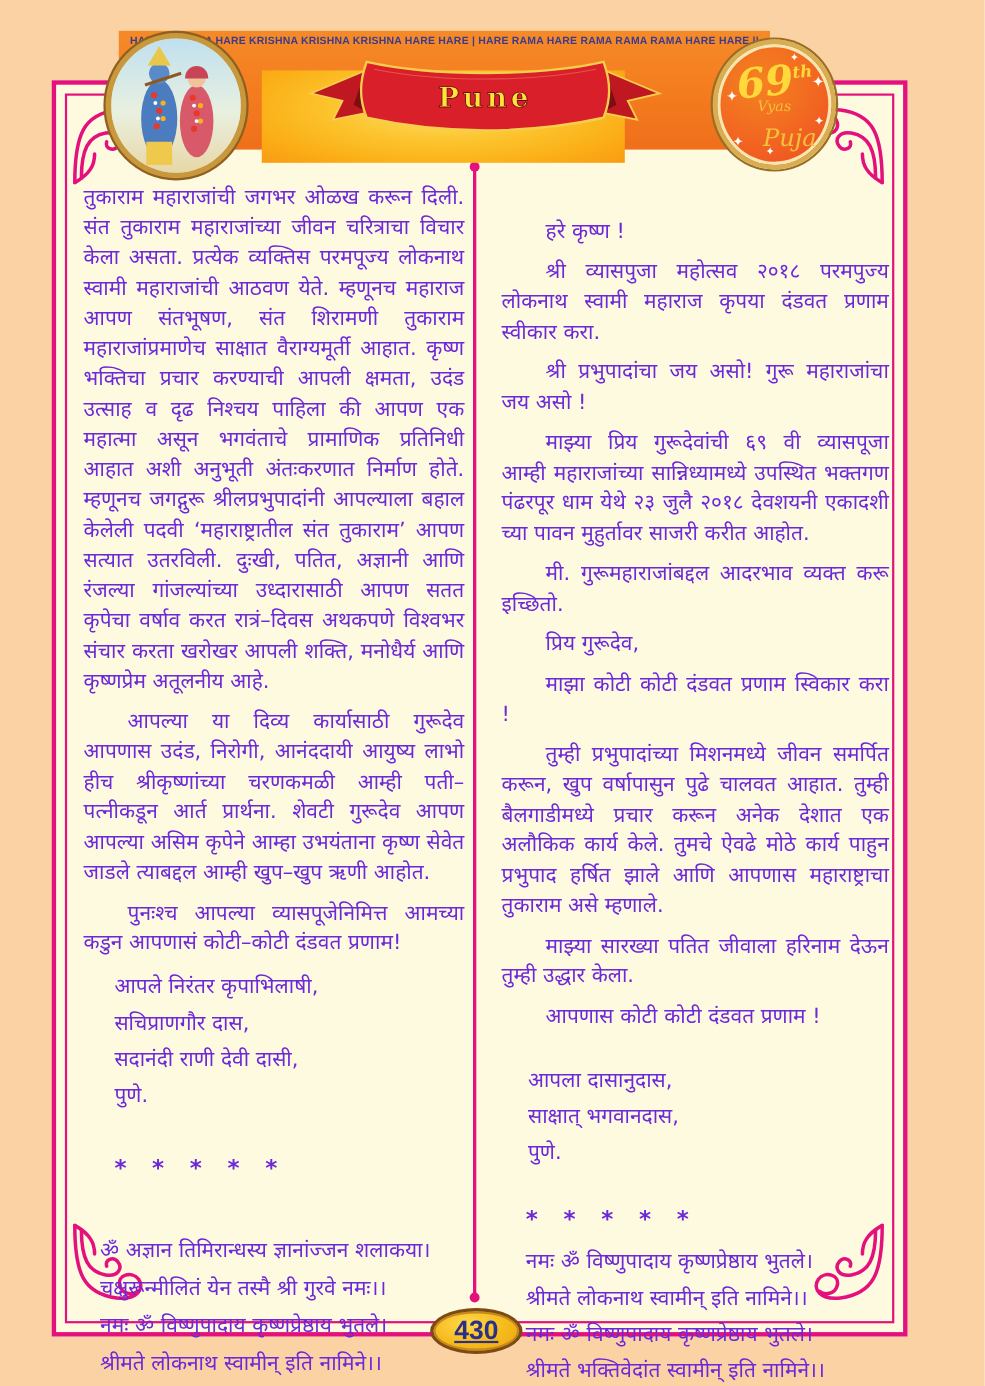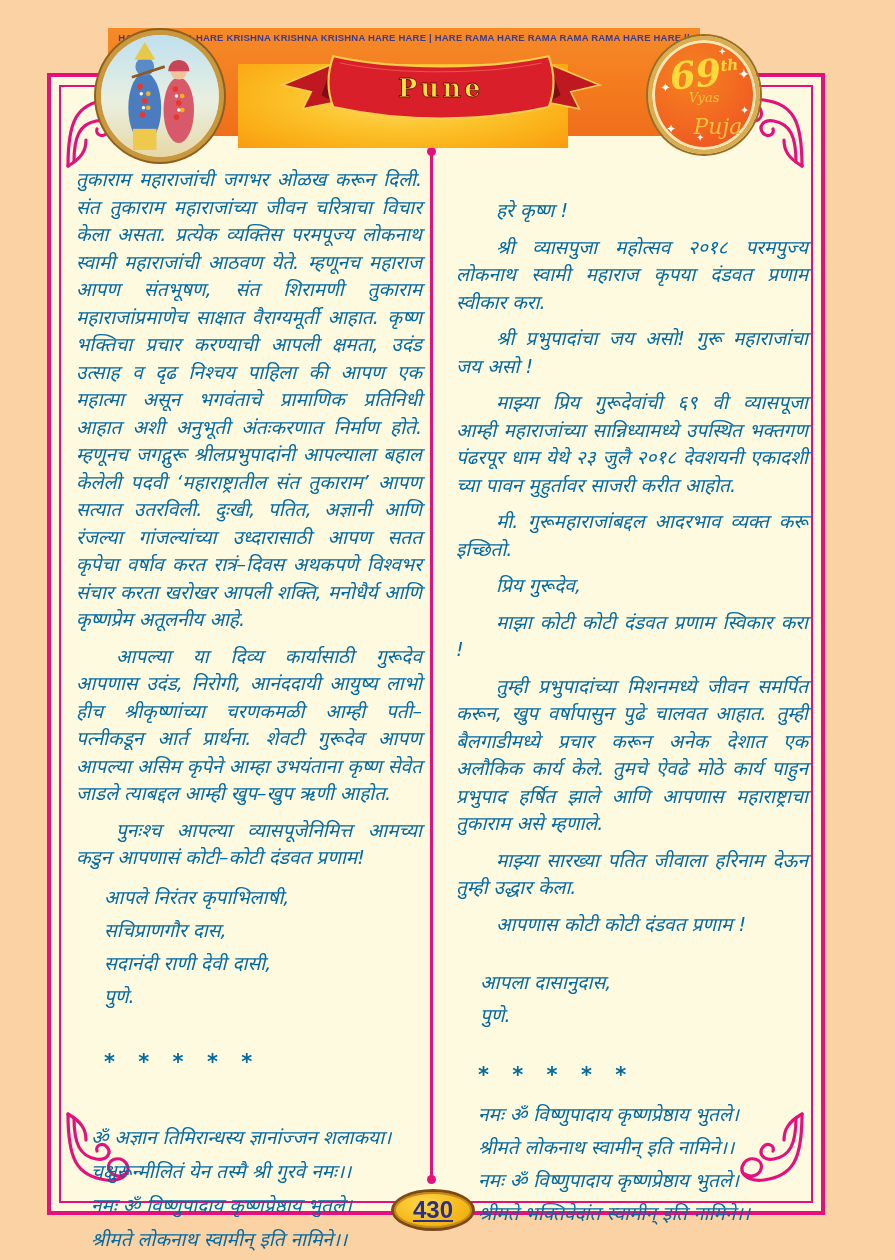--- a/index.html
+++ b/index.html
@@ -55,22 +55,22 @@
   .sp6{left:66px;top:6px;font-size:10px;}
 
   
   .divider{position:absolute;left:430px;top:154px;width:3px;height:1026px;background:#E4107C;z-index:3;}
   .divider::before,.divider::after{content:"";position:absolute;left:-3px;width:9px;height:9px;
     border-radius:50%;background:#E4107C;}
   .divider::before{top:-7px;}
   .divider::after{bottom:-4px;}
 
   
-  .col{position:absolute;z-index:3;color:#0369a1;font-size:19px;line-height:27.5px;
-    font-family:"DejaVu Sans",sans-serif;font-style:italic;}
+  .col{position:absolute;z-index:3;color:#6d28d9;font-size:19px;line-height:27.5px;
+    font-family:"DejaVu Sans",sans-serif;}
   .col-left{left:76px;top:166px;width:346px;}
   .col-right{left:456px;top:197px;width:352px;}
   .para{margin:0 0 9px 0;text-align:justify;text-indent:40px;}
   .noindent{text-indent:0;}
   .sig{line-height:33px;padding-left:28px;}
   .col-right .sig{padding-left:24px;}
   .sig-gap{margin-top:28px;}
   .separator{padding-left:28px;font-weight:bold;font-size:21px;letter-spacing:8px;margin-top:32px;}
   .col-left .separator{margin-top:36px;margin-bottom:44px;}
   .col-right .separator{margin-top:30px;margin-bottom:8px;}
@@ -213,20 +213,21 @@
     <p class="para">श्री व्यासपुजा महोत्सव २०१८ परमपुज्य लोकनाथ स्वामी महाराज कृपया दंडवत प्रणाम स्वीकार करा.</p>
     <p class="para">श्री प्रभुपादांचा जय असो! गुरू महाराजांचा जय असो !</p>
     <p class="para">माझ्या प्रिय गुरूदेवांची ६९ वी व्यासपूजा आम्ही महाराजांच्या सान्निध्यामध्ये उपस्थित भक्तगण पंढरपूर धाम येथे २३ जुलै २०१८ देवशयनी एकादशी च्या पावन मुहुर्तावर साजरी करीत आहोत.</p>
     <p class="para">मी. गुरूमहाराजांबद्दल आदरभाव व्यक्त करू इच्छितो.</p>
     <p class="para">प्रिय गुरूदेव,</p>
     <p class="para">माझा कोटी कोटी दंडवत प्रणाम स्विकार करा !</p>
     <p class="para">तुम्ही प्रभुपादांच्या मिशनमध्ये जीवन समर्पित करून, खुप वर्षापासुन पुढे चालवत आहात. तुम्ही बैलगाडीमध्ये प्रचार करून अनेक देशात एक अलौकिक कार्य केले. तुमचे ऐवढे मोठे कार्य पाहुन प्रभुपाद हर्षित झाले आणि आपणास महाराष्ट्राचा तुकाराम असे म्हणाले.</p>
     <p class="para">माझ्या सारख्या पतित जीवाला हरिनाम देऊन तुम्ही उद्धार केला.</p>
     <p class="para">आपणास कोटी कोटी दंडवत प्रणाम !</p>
     <div class="sig sig-gap">आपला दासानुदास,</div>
+    <div class="sig">साक्षात् भगवानदास,</div>
     <div class="sig">पुणे.</div>
     <div class="separator">* * * * *</div>
     <div class="verse">नमः ॐ विष्णुपादाय कृष्णप्रेष्ठाय भुतले।</div>
     <div class="verse">श्रीमते लोकनाथ स्वामीन् इति नामिने।।</div>
     <div class="verse">नमः ॐ विष्णुपादाय कृष्णप्रेष्ठाय भुतले।</div>
     <div class="verse">श्रीमते भक्तिवेदांत स्वामीन् इति नामिने।।</div>
   </div>
 
   <div class="page-oval">
     <span>430</span>

